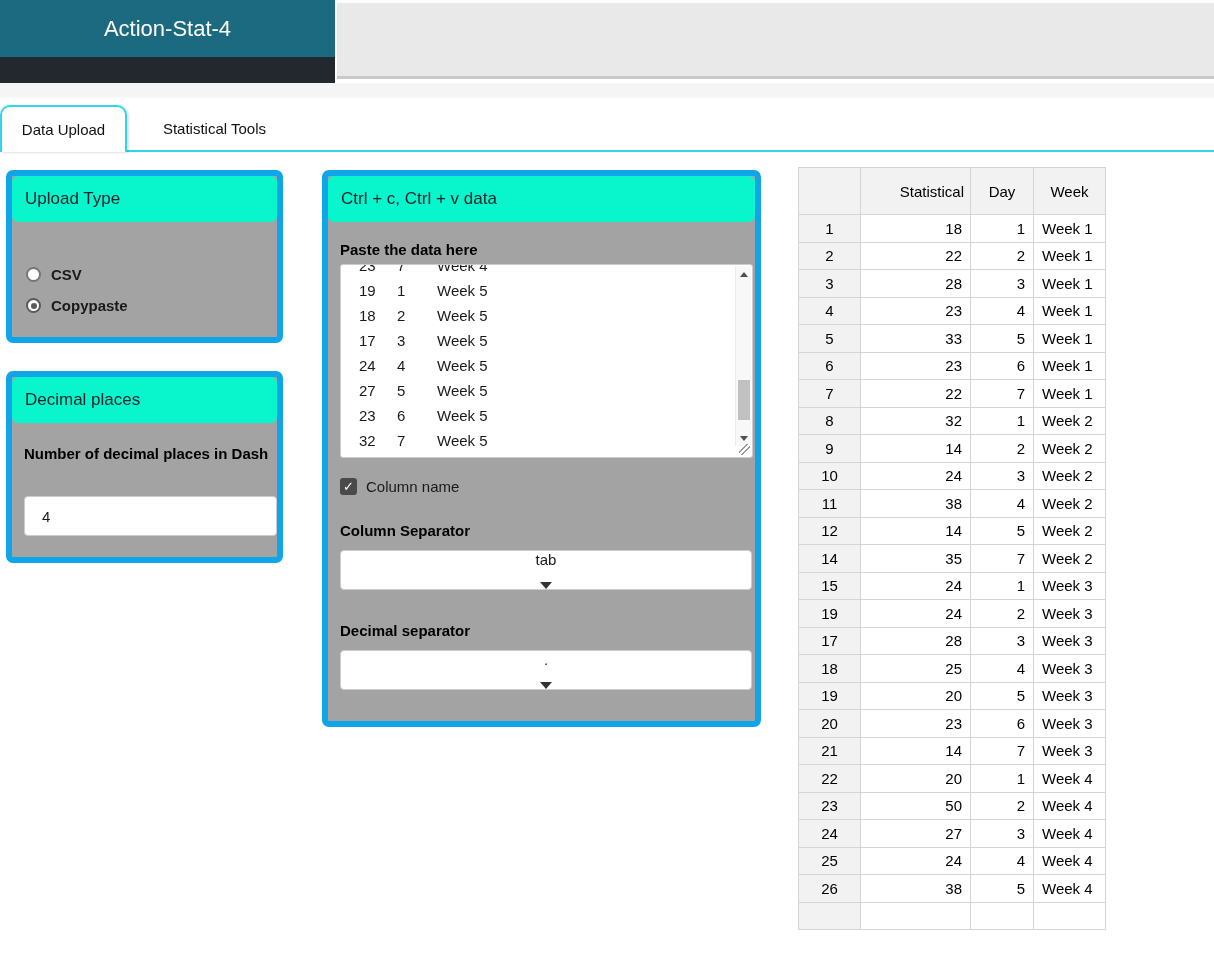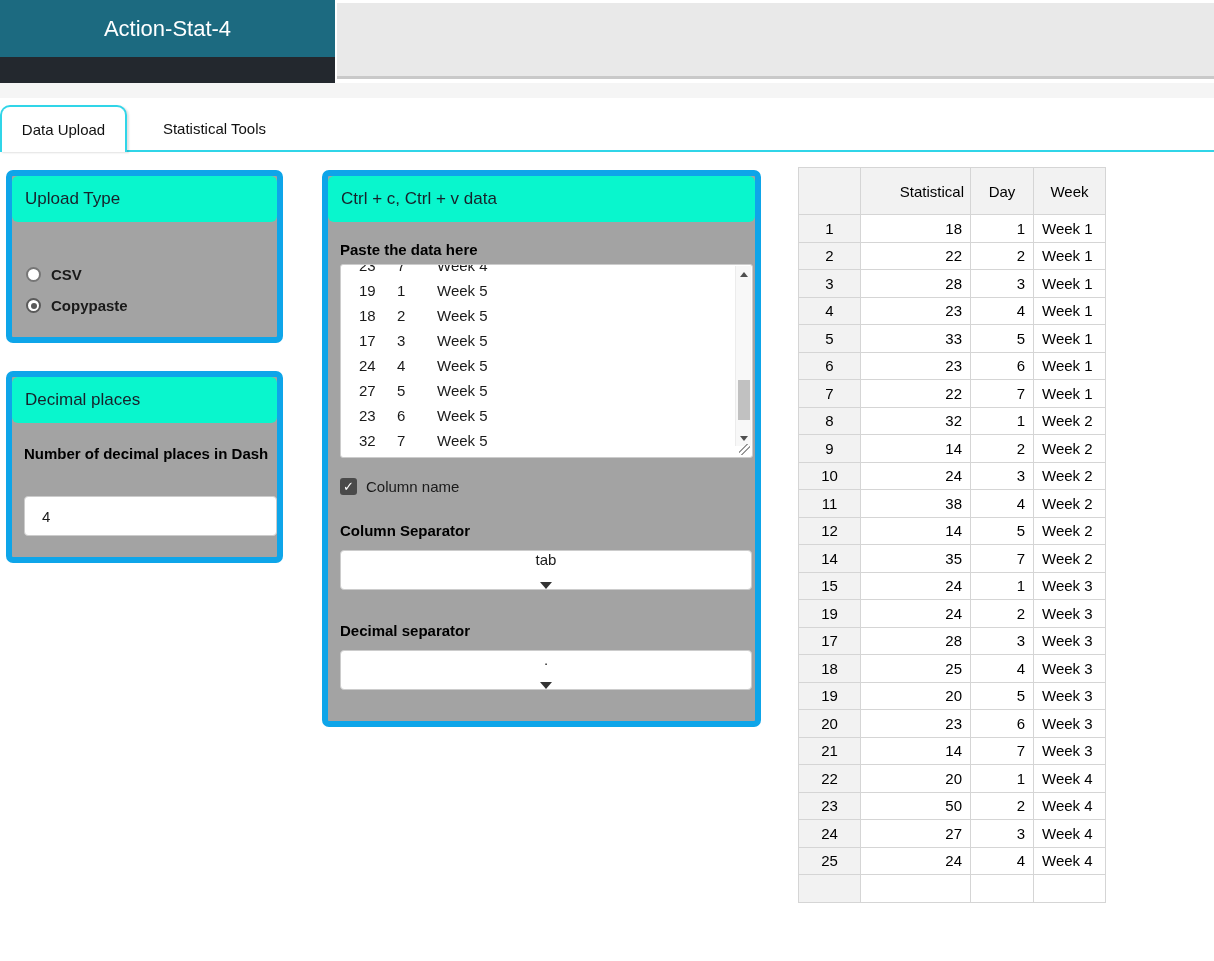--- a/index.html
+++ b/index.html
@@ -379,20 +379,26 @@
         <td class="week">Week 4</td>
       </tr>
 
       <tr>
         <td class="idx">25</td>
         <td class="maint">24</td>
         <td class="day">4</td>
         <td class="week">Week 4</td>
       </tr>
 
+      <tr>
+        <td class="idx">26</td>
+        <td class="maint">38</td>
+        <td class="day">5</td>
+        <td class="week">Week 4</td>
+      </tr>
 
       <tr>
         <td class="idx"></td>
         <td class="maint"></td>
         <td class="day"></td>
         <td class="week"></td>
       </tr>
     </tbody>
 </table>
 

